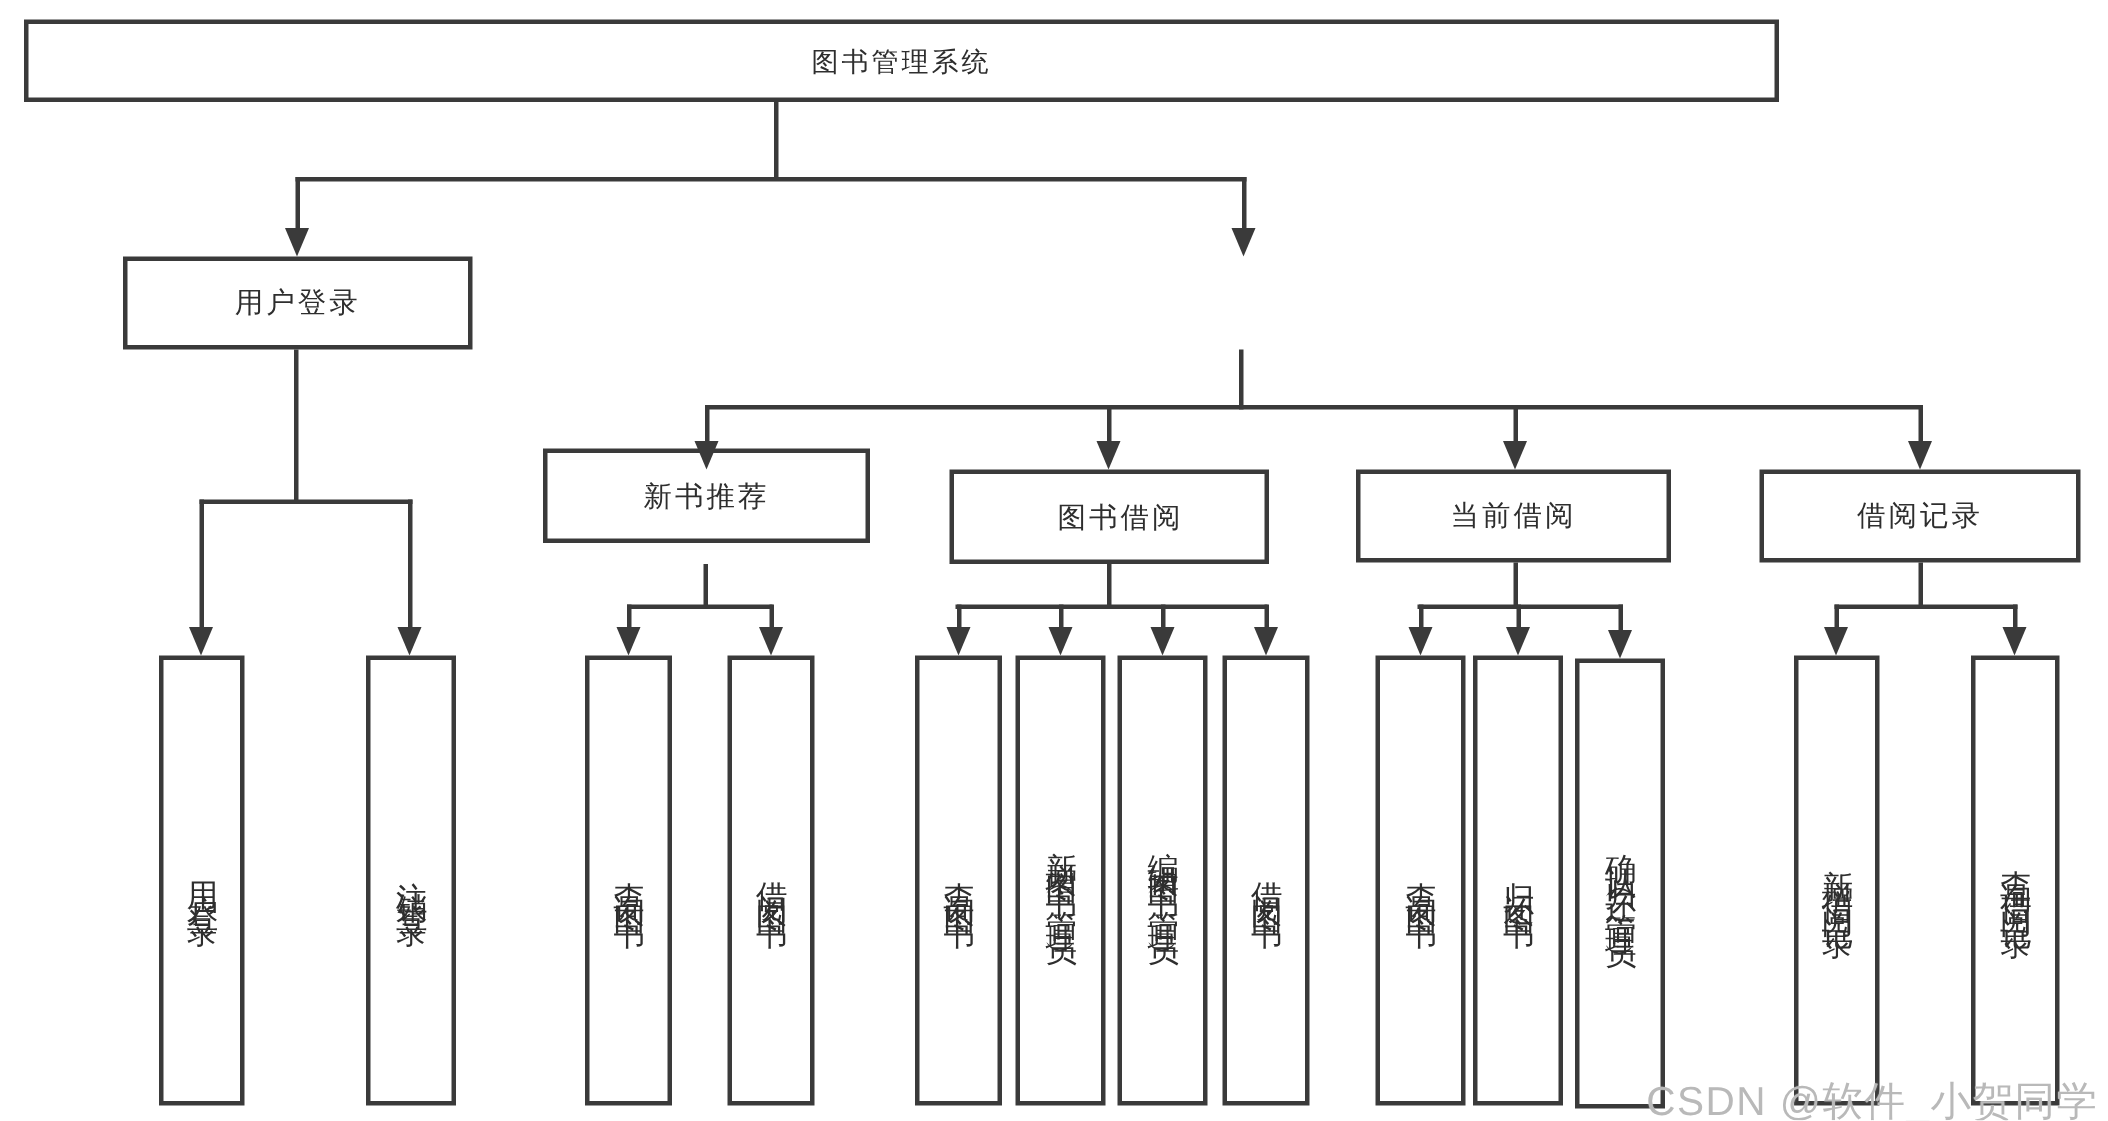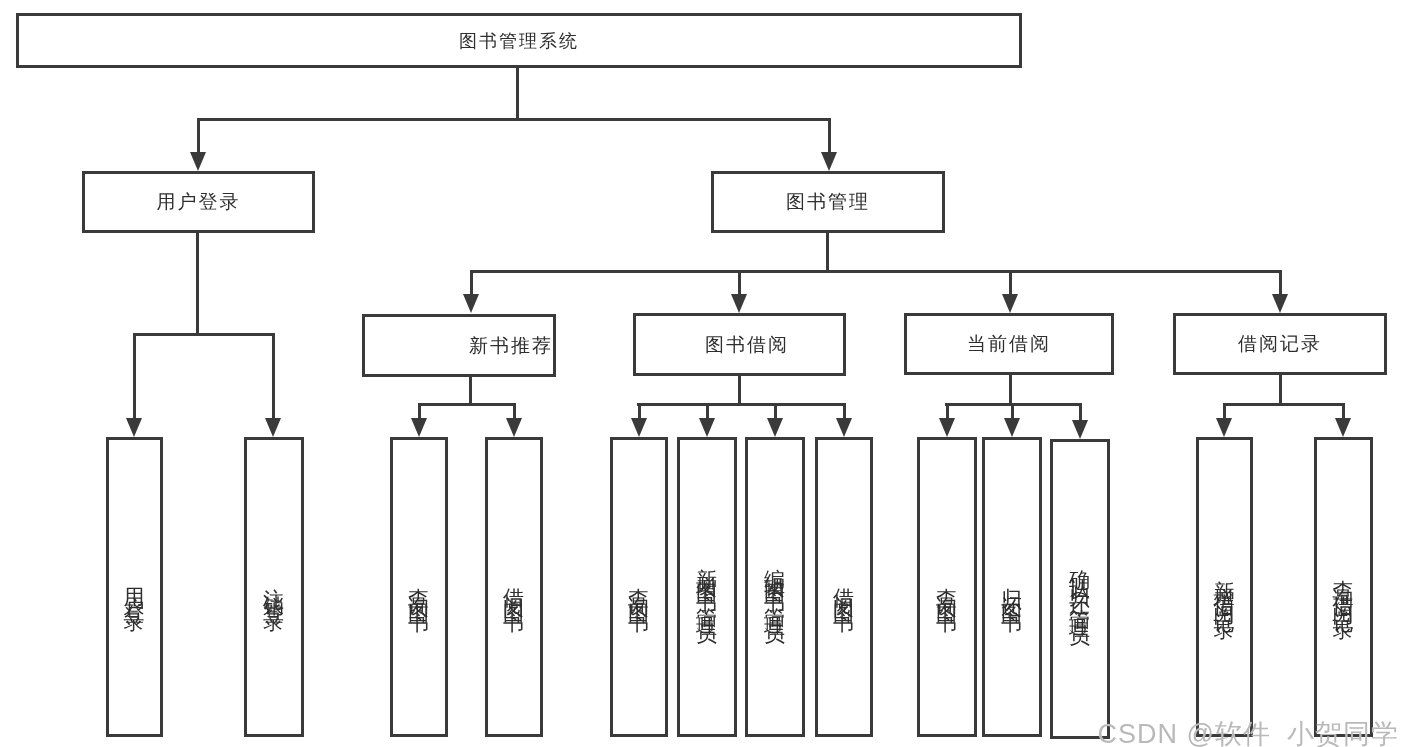--- a/index.html
+++ b/index.html
@@ -56,33 +56,30 @@
     letter-spacing:1px;
     z-index:20;
     text-shadow:0 0 1px rgba(255,255,255,0.6);
   }
 </style>
 </head>
 <body>
 
 <div class="canvas">
 
-  <div class="node root" style="left:16px;top:13px;width:1006px;height:55px;">
+  <div class="node root" style="left:16px;top:13px;width:1170px;height:55px;">
     <span>图书管理系统</span>
   </div>
 
   <div class="node h" style="left:82px;top:171px;width:233px;height:62px;">
     <span>用户登录</span>
   </div>
 
-  <div class="node h" style="left:711px;top:171px;width:234px;height:62px;">
-    <span>图书管理</span>
-  </div>
-
-  <div class="node h" style="left:362px;top:314px;width:194px;height:63px;justify-content:flex-end;">
+
+  <div class="node h" style="left:362px;top:299px;width:218px;height:63px;">
     <span>新书推荐</span>
   </div>
 
   <div class="node h" style="left:633px;top:313px;width:213px;height:63px;padding-left:15px;">
     <span>图书借阅</span>
   </div>
 
   <div class="node h" style="left:904px;top:313px;width:210px;height:62px;">
     <span>当前借阅</span>
   </div>

